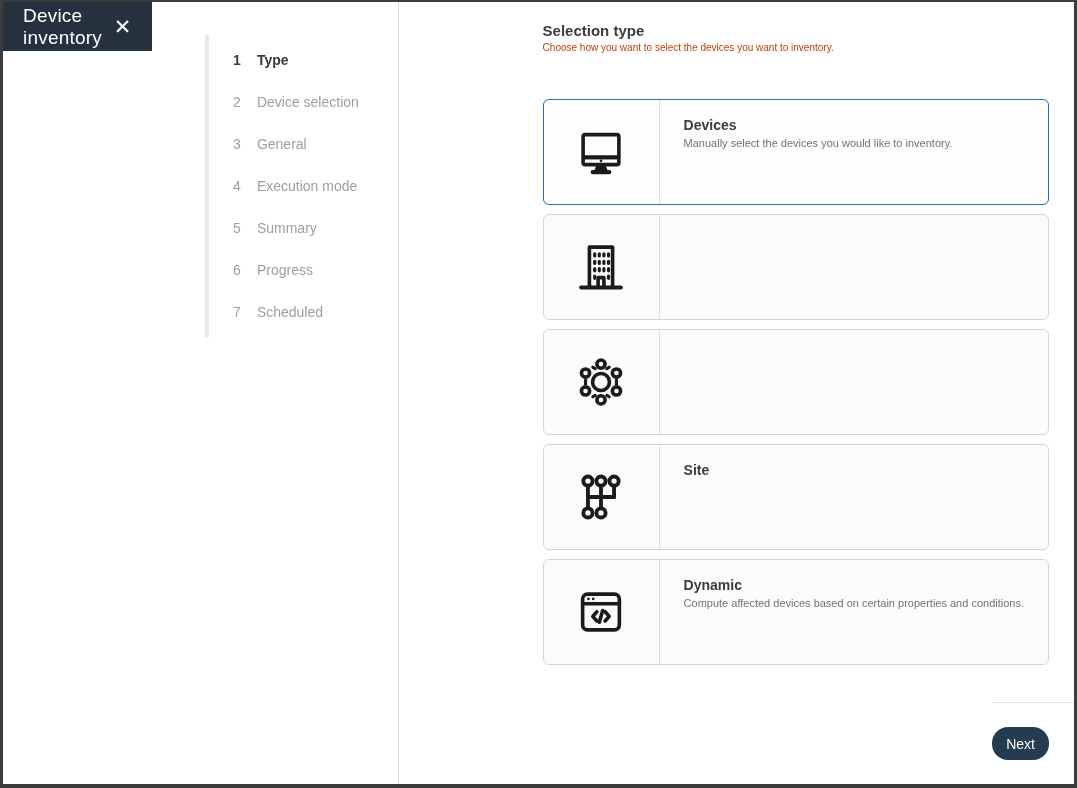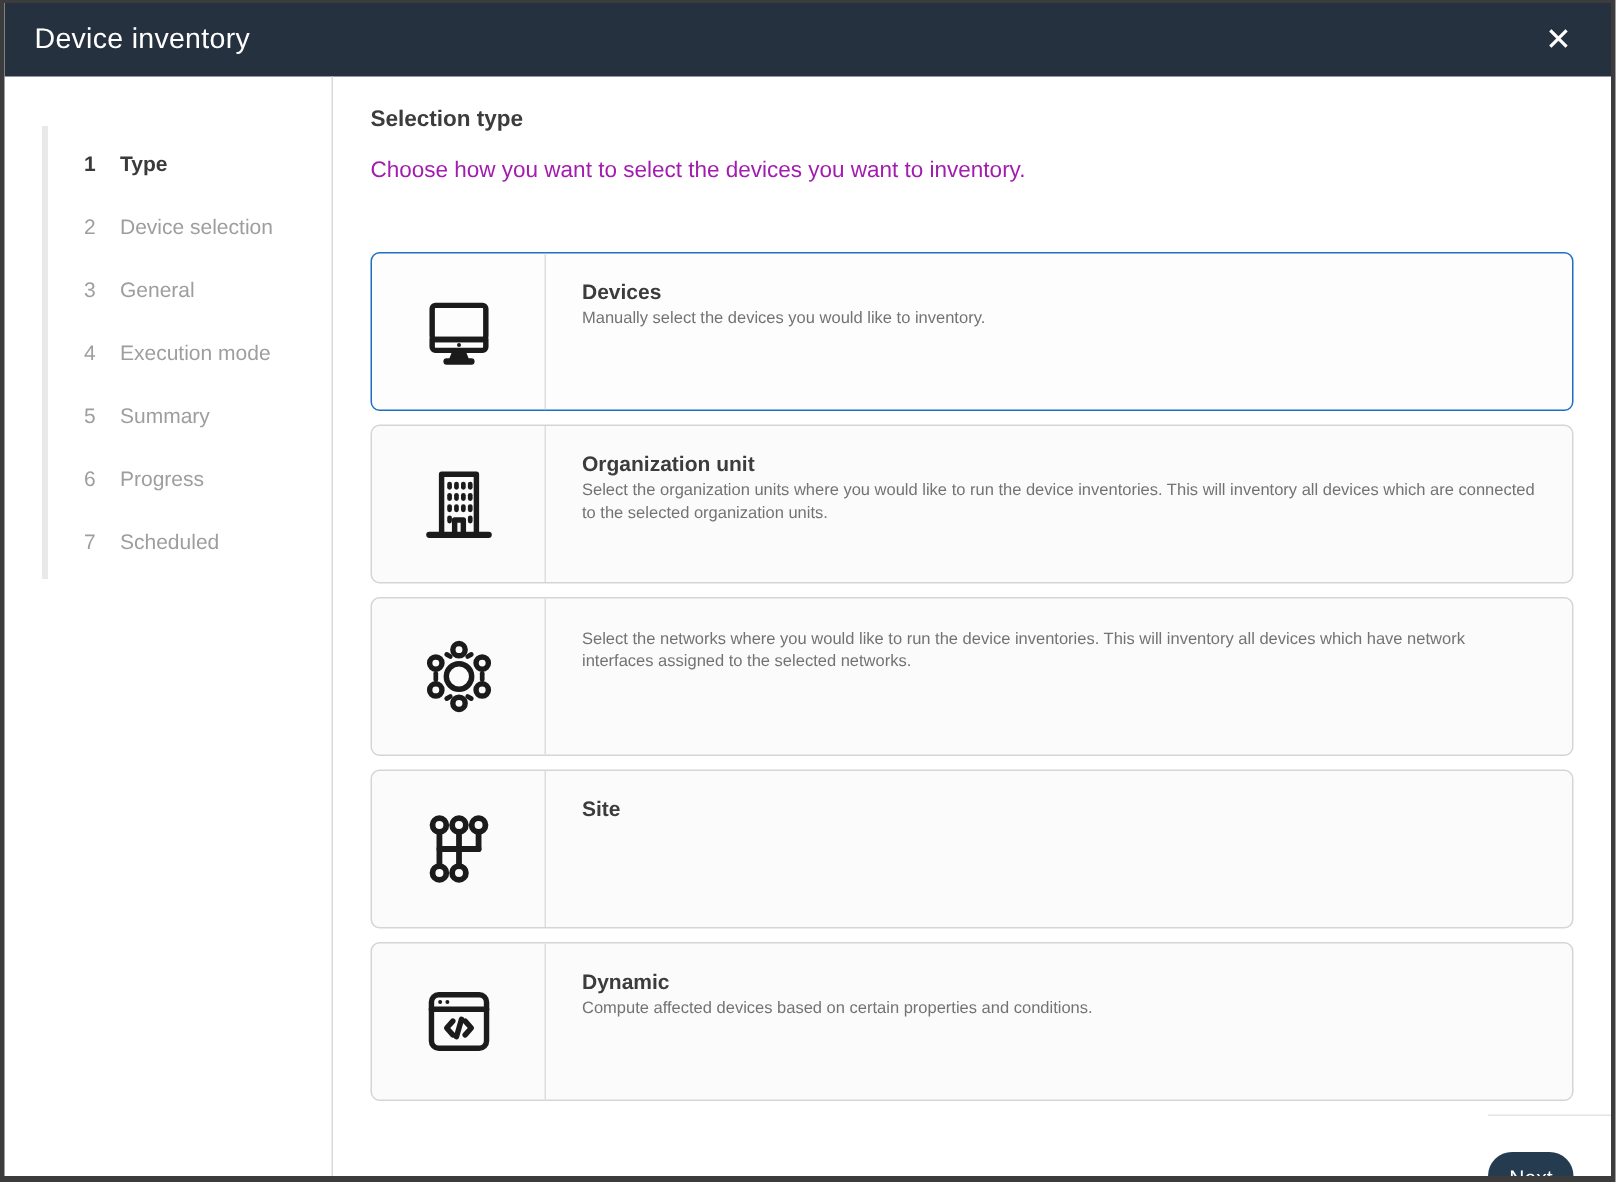--- a/index.html
+++ b/index.html
@@ -5,22 +5,23 @@
   * { margin:0; padding:0; box-sizing:border-box; }
   html,body { width:1077px; height:788px; }
   body {
     font-family:"Liberation Sans", sans-serif;
     background:#3c3c3c;
     position:relative;
   }
   .modal {
     position:absolute; left:3px; top:2px; right:3px; bottom:4px;
     background:#ffffff;
-    display:flex; flex-direction:column;
+    display:flex; flex-direction:row;
     overflow:hidden;
+    gap:28px;
   }
   
   .modal-header {
     height:49px; flex:0 0 49px;
     background:#25313f;
     display:flex; align-items:center;
     padding:0 20px;
   }
   .modal-title { color:#ffffff; font-size:19px; font-weight:400; letter-spacing:.2px; }
   .close-btn {
@@ -40,21 +41,21 @@
   .step {
     height:42px; display:flex; align-items:center;
     padding-left:24px; font-size:14px; color:#9e9e9e; cursor:default;
   }
   .step .num { width:24px; flex:0 0 24px; }
   .step.active { color:#3a3a3a; font-weight:700; }
   
   .content-col { flex:1; display:flex; flex-direction:column; min-width:0;align-items:flex-end; }
   .content-scroll { flex:1; padding:20px 25px 0 25px; }
   .section-heading { font-size:15px; font-weight:700; color:#3c3c3c; }
-  .section-subheading { font-size:15px; color:#a21caf; margin-top:17px; }
+  .section-subheading { font-size:10px; color:#c2410c; margin-top:3px; }
   .option-list { margin-top:12px; }
   .option-card {
     display:flex; height:106px; margin-bottom:9px;
     border:1px solid #d5d5d5; border-radius:6px;
     background:#fbfbfb; cursor:pointer; overflow:hidden;
   }
   .option-card.selected { border-color:#1f6fc5; background:#fdfdfd;margin-top:46px; }
   .option-icon-col {
     flex:0 0 116px; width:116px;
     display:flex; align-items:center; justify-content:center;
@@ -163,24 +164,20 @@
                     <line x1="15.1" y1="9.6" x2="15.1" y2="10.5"></line>
                   <line x1="9.4" y1="12.7" x2="9.4" y2="13.6"></line>
                     <line x1="11.3" y1="12.7" x2="11.3" y2="13.6"></line>
                     <line x1="13.2" y1="12.7" x2="13.2" y2="13.6"></line>
                     <line x1="15.1" y1="12.7" x2="15.1" y2="13.6"></line>
                   <line x1="9.4" y1="15.8" x2="9.4" y2="16.7"></line>
                     <line x1="15.1" y1="15.8" x2="15.1" y2="16.7"></line>
                 </g>
               </svg>
             </div>
-            <div class="option-text-col">
-              <div class="option-title">Organization unit</div>
-              <div class="option-desc">Select the organization units where you would like to run the device inventories. This will inventory all devices which are connected to the selected organization units.</div>
-            </div>
           </div>
 
           <div class="option-card">
             <div class="option-icon-col">
               <svg class="icon-svg" width="58" height="58" viewBox="0 0 24 24" fill="none" stroke="#1b1b1b" stroke-width="1.5" stroke-linecap="round">
                 <circle cx="12" cy="12" r="3.5"></circle>
                 <circle cx="12" cy="4.6" r="1.7"></circle>
                 <circle cx="18.4" cy="8.3" r="1.7"></circle>
                 <circle cx="18.4" cy="15.7" r="1.7"></circle>
                 <circle cx="12" cy="19.4" r="1.7"></circle>
@@ -190,21 +187,20 @@
                   <line x1="8.6" y1="5.9" x2="9.6" y2="6.5"></line>
                   <line x1="15.4" y1="5.9" x2="14.4" y2="6.5"></line>
                   <line x1="5.6" y1="11.1" x2="5.6" y2="12.9"></line>
                   <line x1="18.4" y1="11.1" x2="18.4" y2="12.9"></line>
                   <line x1="8.6" y1="18.1" x2="9.6" y2="17.5"></line>
                   <line x1="15.4" y1="18.1" x2="14.4" y2="17.5"></line>
                 </g>
               </svg>
             </div>
             <div class="option-text-col">
-              <div class="option-desc">Select the networks where you would like to run the device inventories. This will inventory all devices which have network interfaces assigned to the selected networks.</div>
             </div>
           </div>
 
           <div class="option-card">
             <div class="option-icon-col">
               <svg class="icon-svg" width="58" height="58" viewBox="0 0 24 24" fill="none" stroke="#1b1b1b" stroke-width="1.6" stroke-linecap="round" stroke-linejoin="round">
                 <circle cx="6.6" cy="5.4" r="1.9"></circle>
                 <circle cx="12" cy="5.4" r="1.9"></circle>
                 <circle cx="17.4" cy="5.4" r="1.9"></circle>
                 <circle cx="6.6" cy="18.6" r="1.9"></circle>

